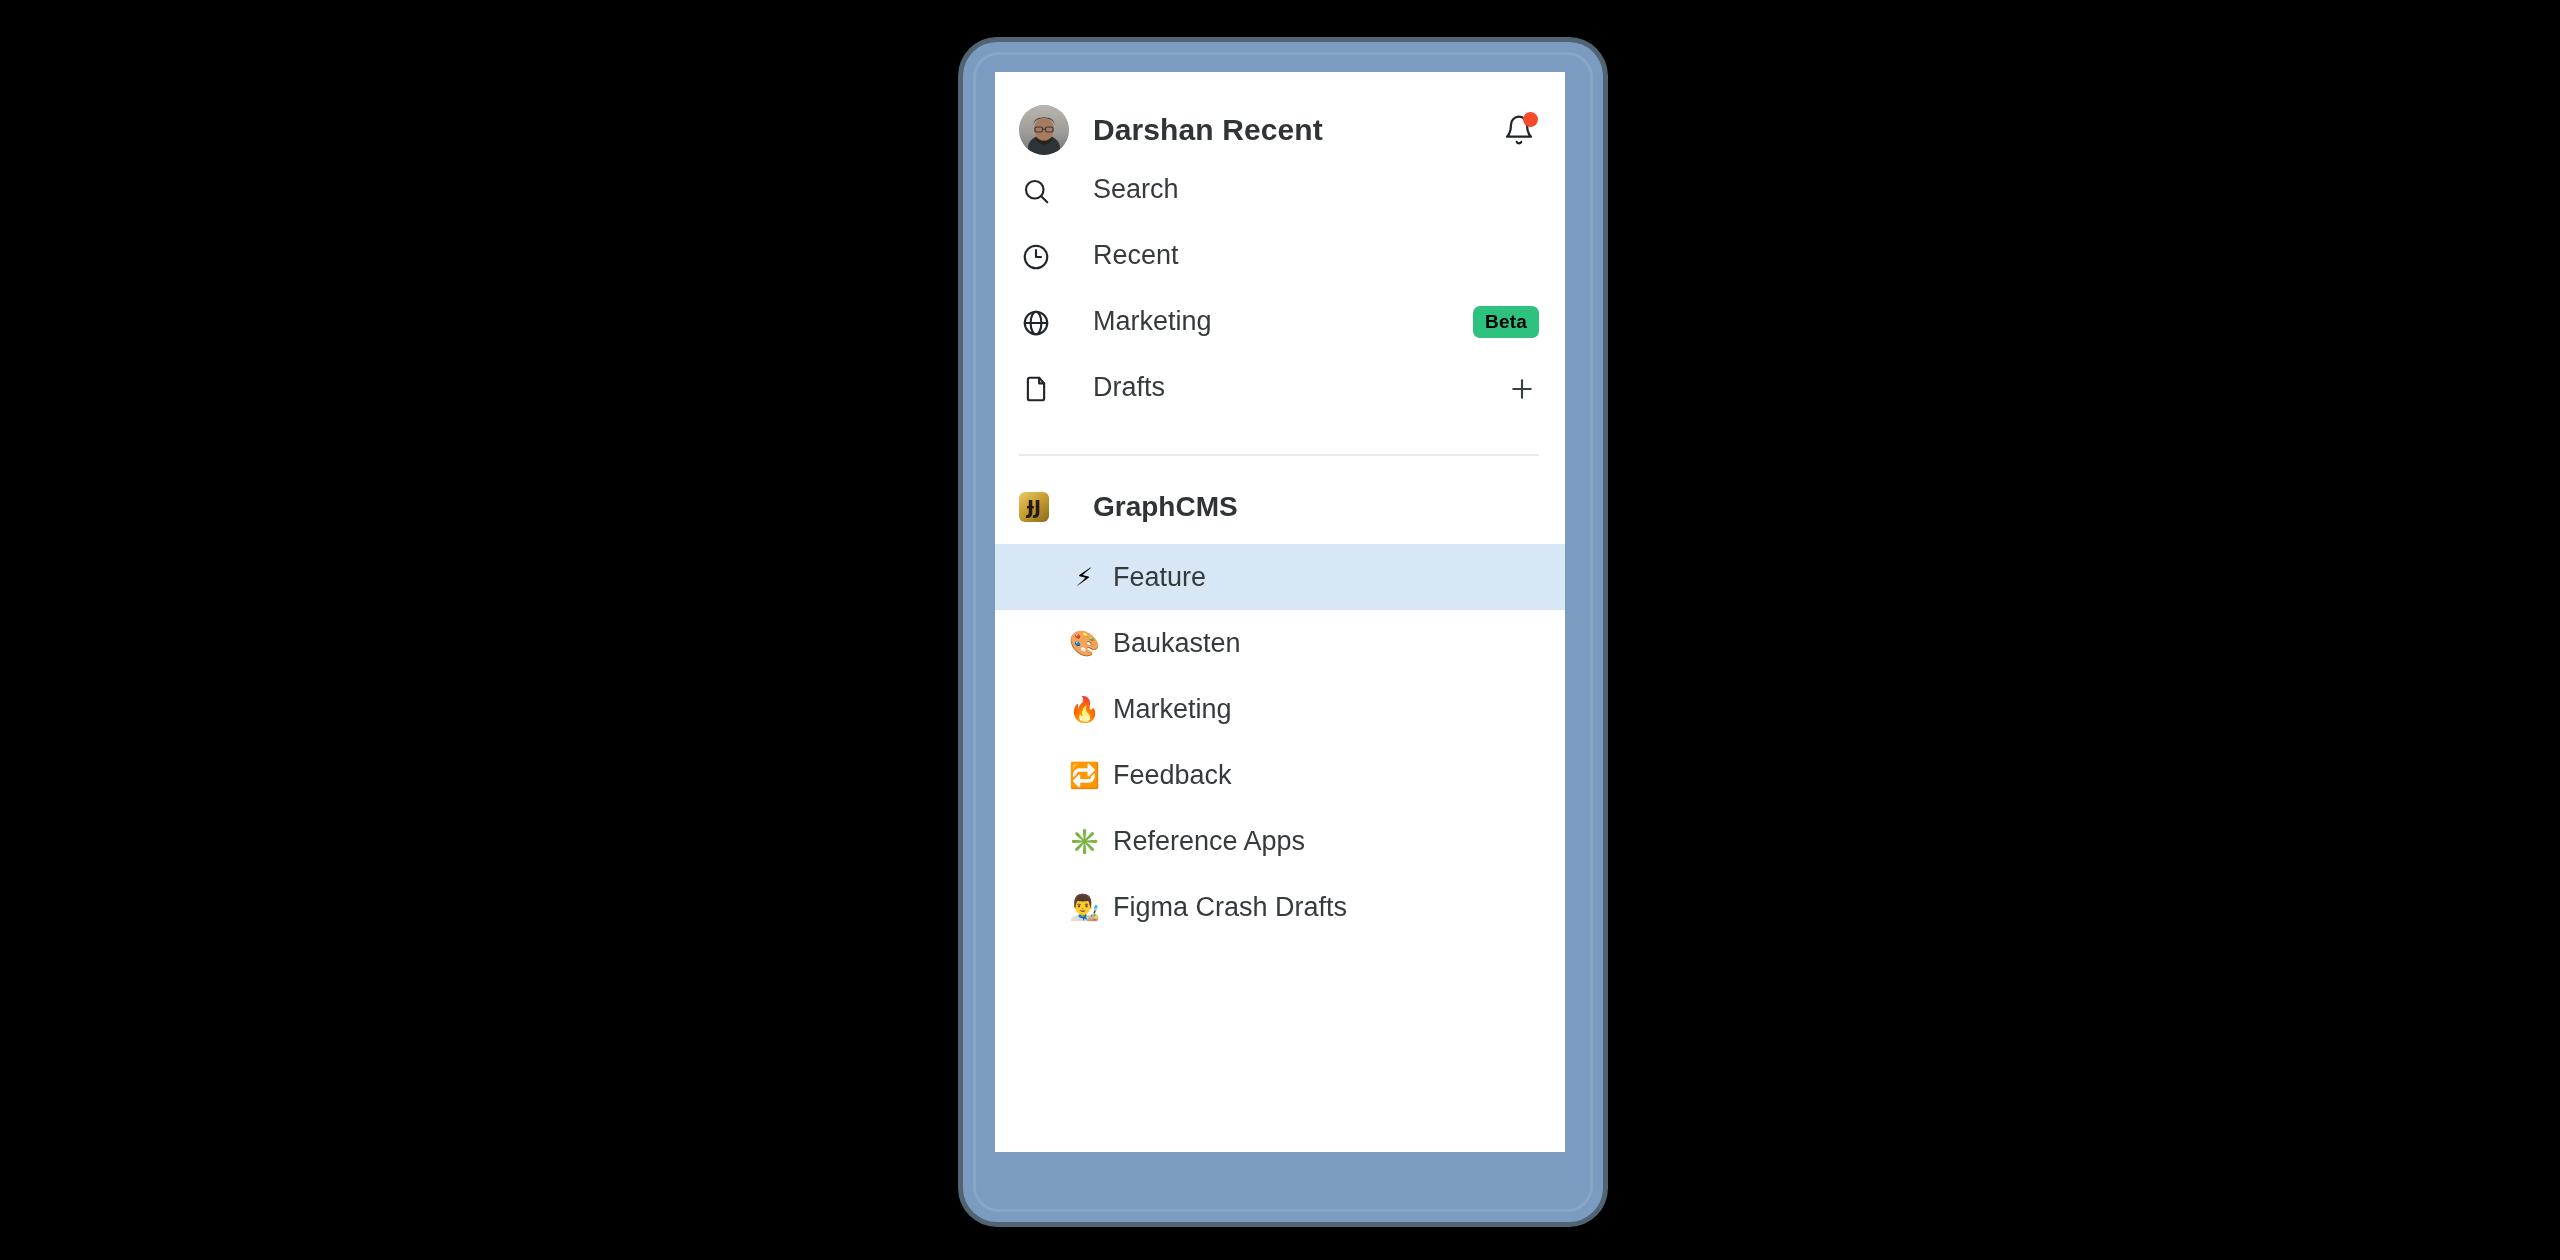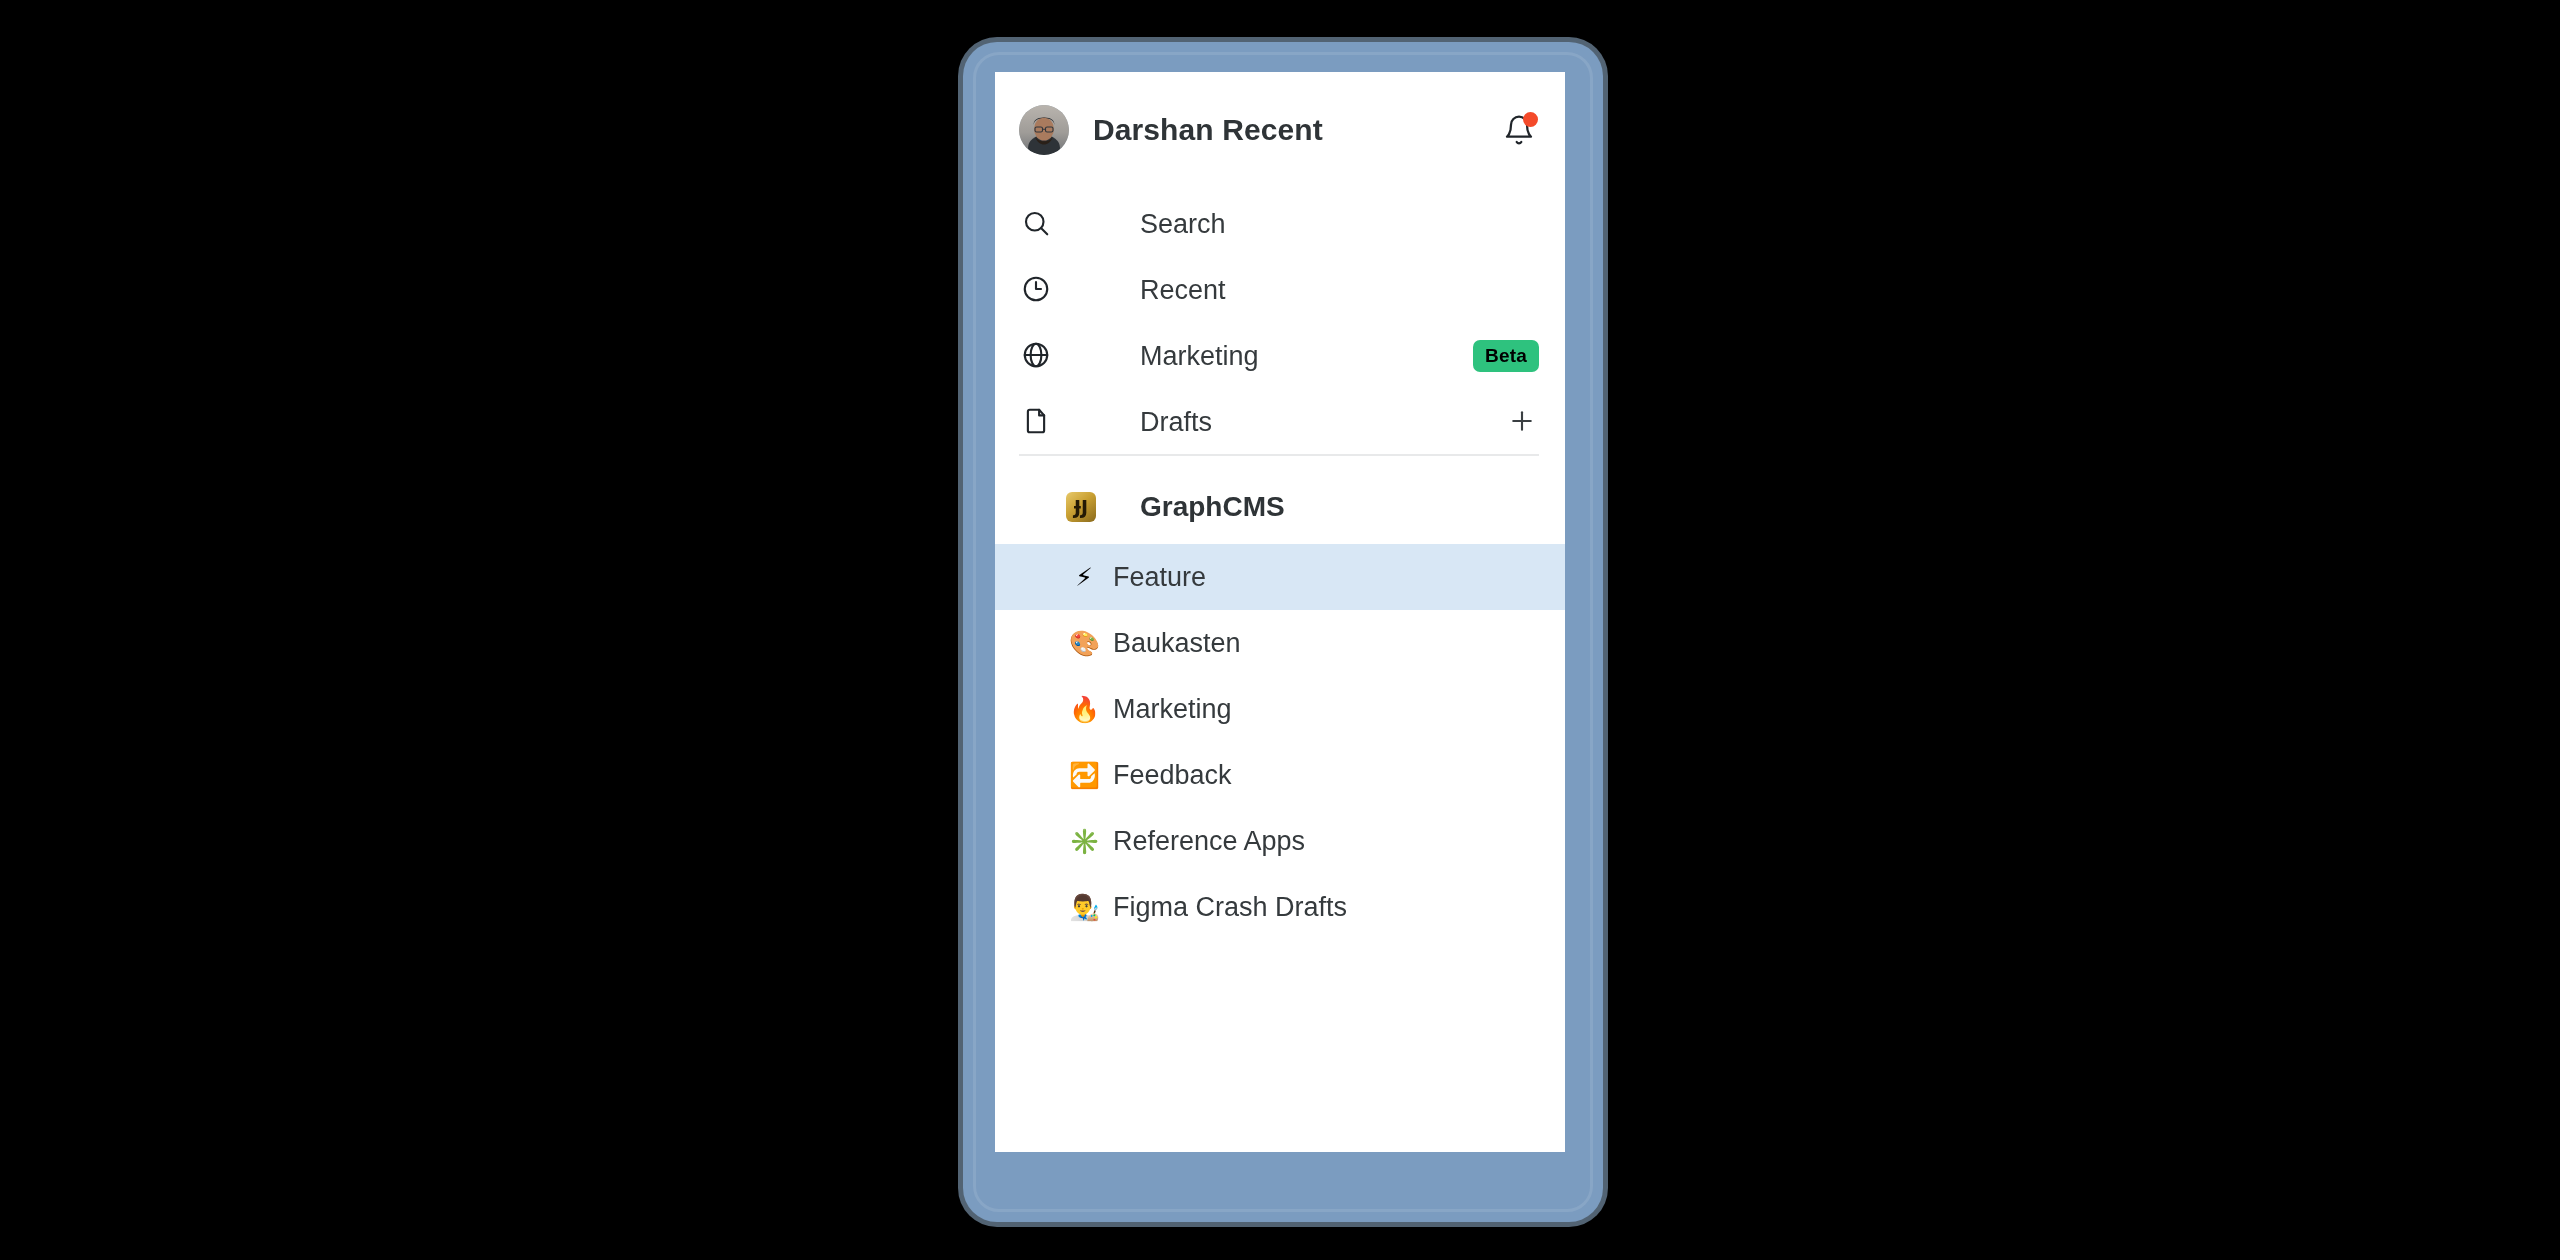--- a/index.html
+++ b/index.html
@@ -96,25 +96,24 @@
     right: 1px;
     width: 15px;
     height: 15px;
     border-radius: 50%;
     background: #f44a2a;
   }
 
   
   .nav-row {
     display: flex;
-    align-items: flex-end;
+    align-items: flex-start;
     height: 66px;
     padding: 0 26px 0 24px;
     box-sizing: border-box;
-    gap: 47px;
   }
   .nav-icon {
     width: 34px;
     height: 34px;
     flex: 0 0 34px;
     display: flex;
     align-items: center;
     justify-content: center;
     color: #2f3437;
   }
@@ -168,21 +167,20 @@
     border-radius: 6px;
     background: linear-gradient(140deg,#e8c96a 0%,#c9a033 45%,#8a6a1c 100%);
     display: flex;
     align-items: center;
     justify-content: center;
     font-size: 19px;
     font-weight: bold;
     color: #241a05;
     font-family: "DejaVu Sans", sans-serif;
     line-height: 1;
-    margin-left: 47px;
   }
   .team-name {
     margin-left: 44px;
     font-size: 28px;
     font-weight: bold;
     color: #2f3437;
     white-space: nowrap;
   }
 
   

